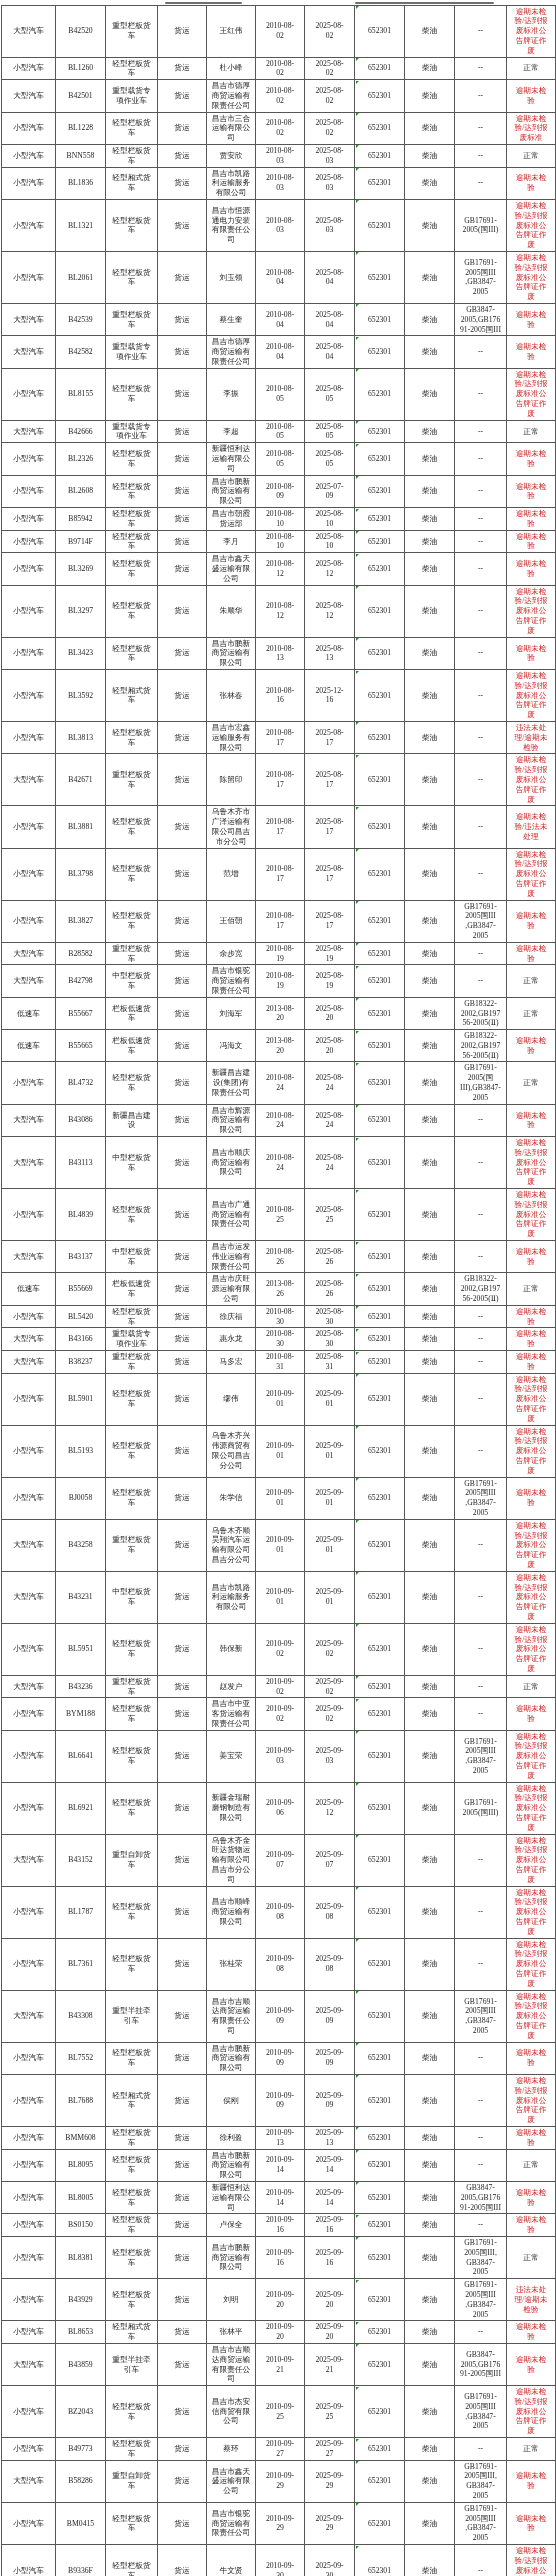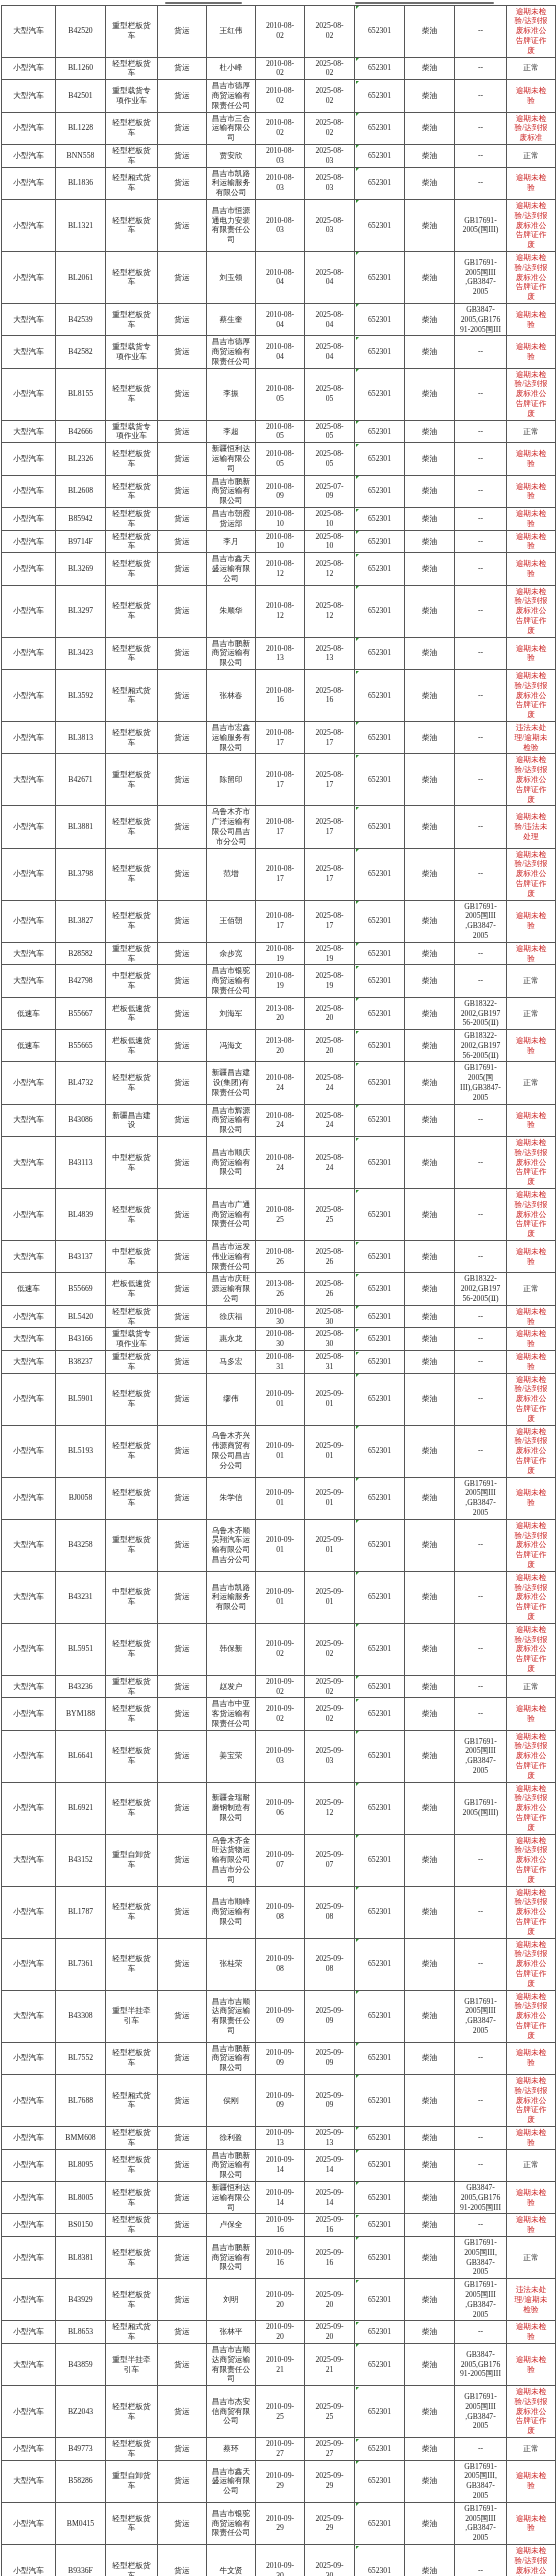--- a/index.html
+++ b/index.html
@@ -348,21 +348,21 @@
     <td>--</td>
     <td class="red">逾期未检验</td>
   </tr>
       <tr>
     <td>小型汽车</td>
     <td>BL3592</td>
     <td>轻型厢式货车</td>
     <td>货运</td>
     <td>张林春</td>
     <td>2010-08-16</td>
-    <td>2025-08-16</td>
+    <td>2025-12-16</td>
     <td class="c-code">
       <span class="tri"></span>
       <span class="v">652301</span>
     </td>
     <td>柴油</td>
     <td>--</td>
     <td class="red">逾期未检验/达到报废标准公告牌证作废</td>
   </tr>
       <tr>
     <td>小型汽车</td>

